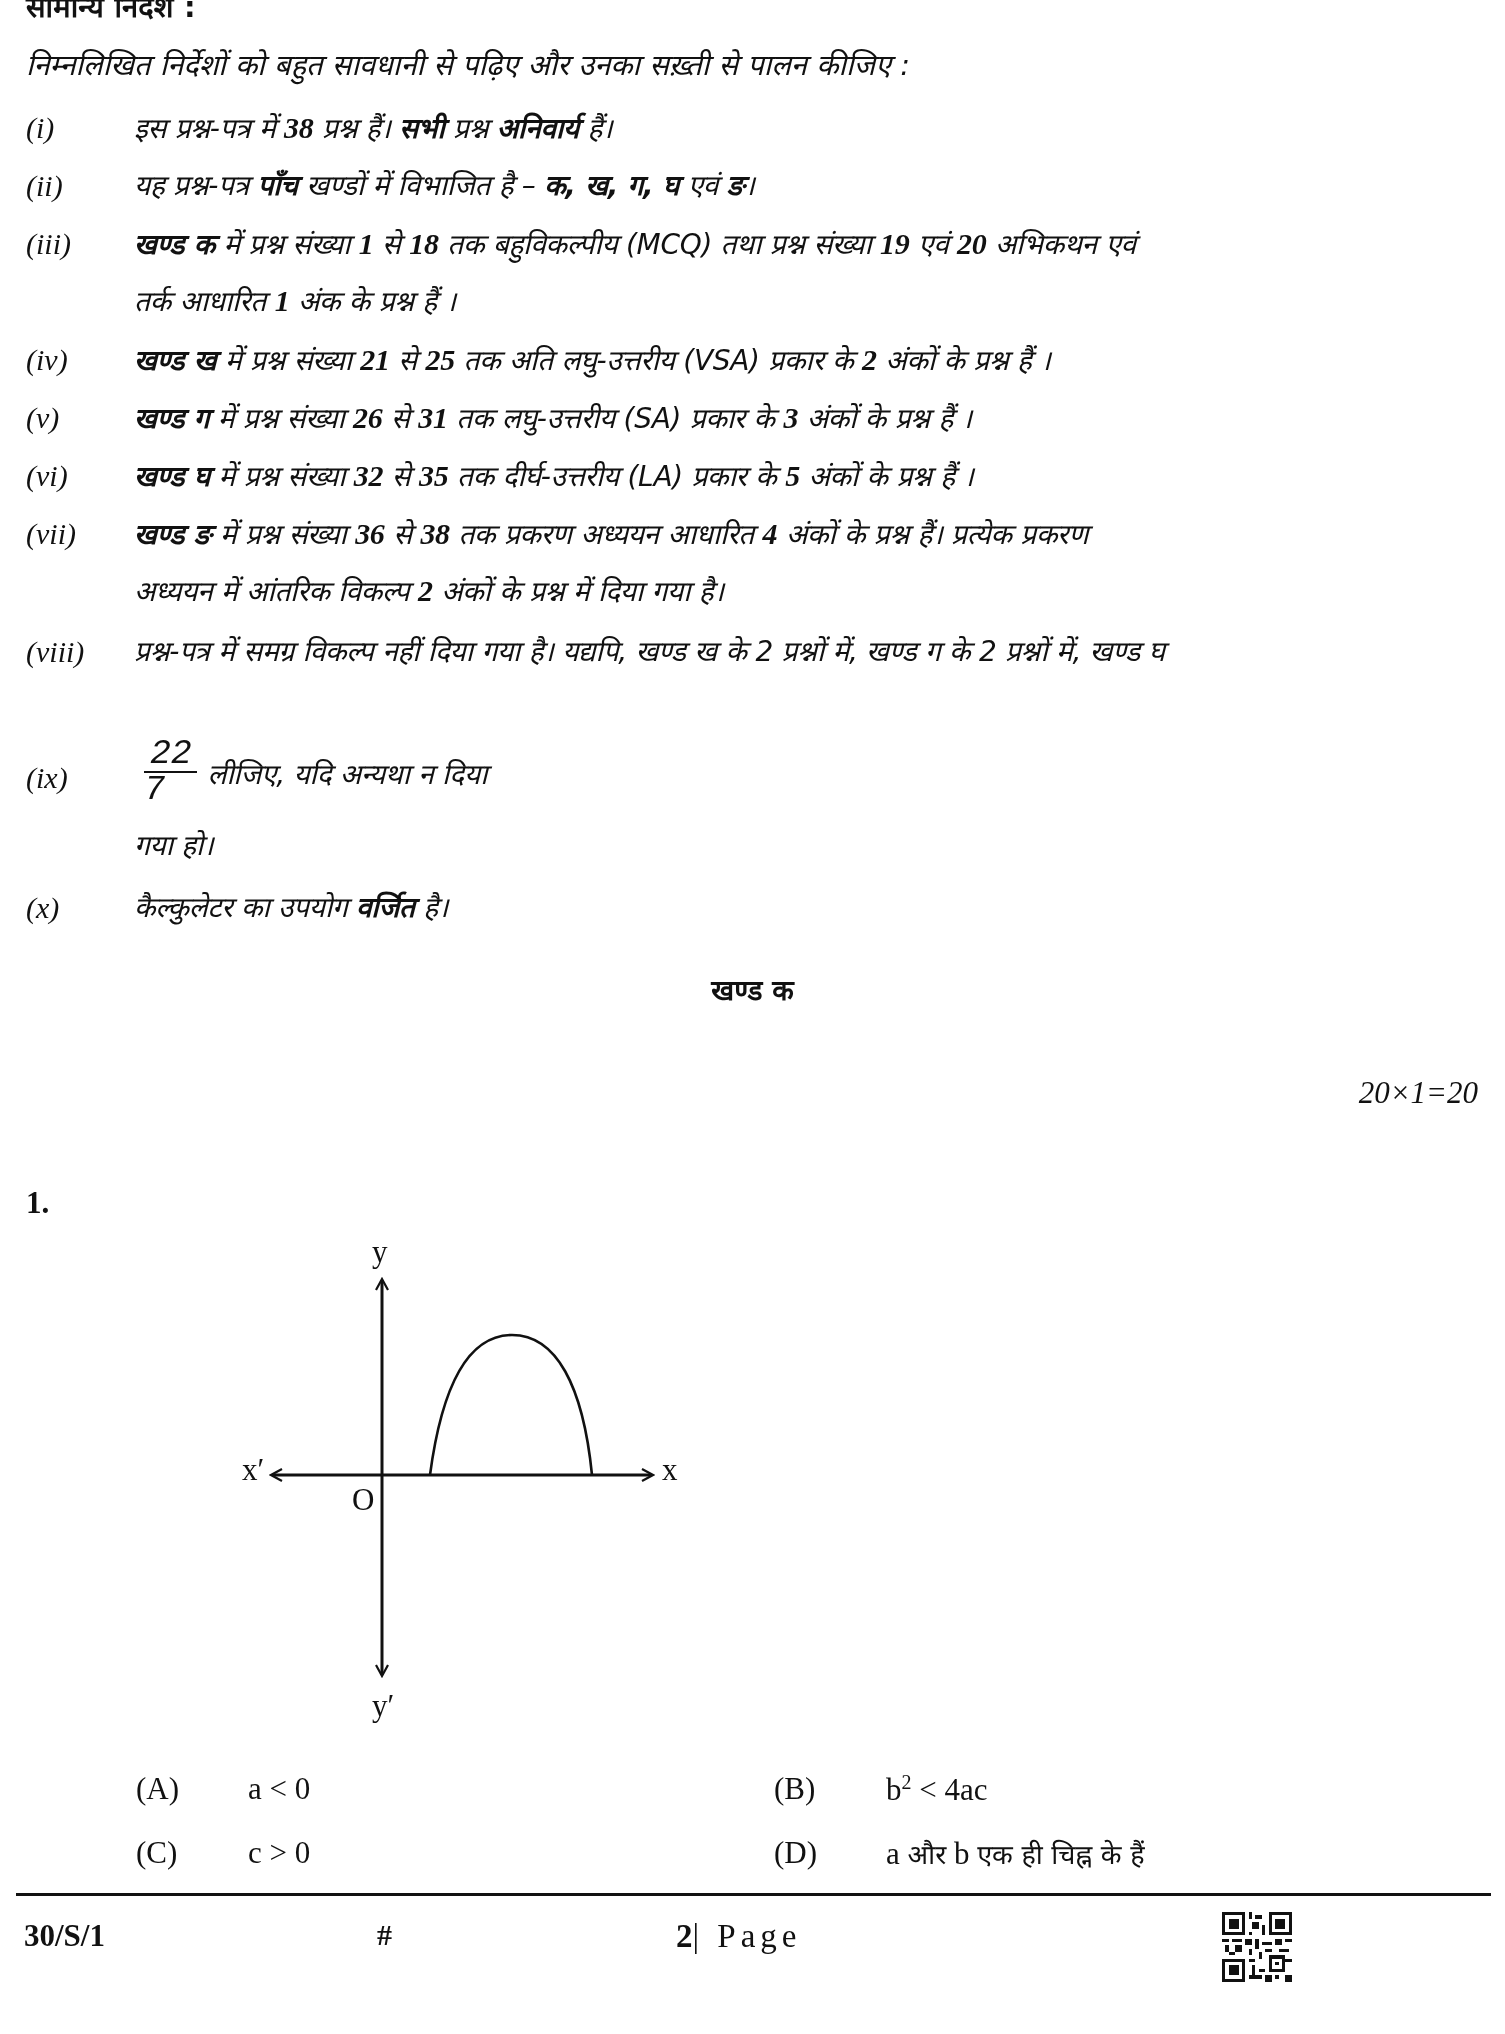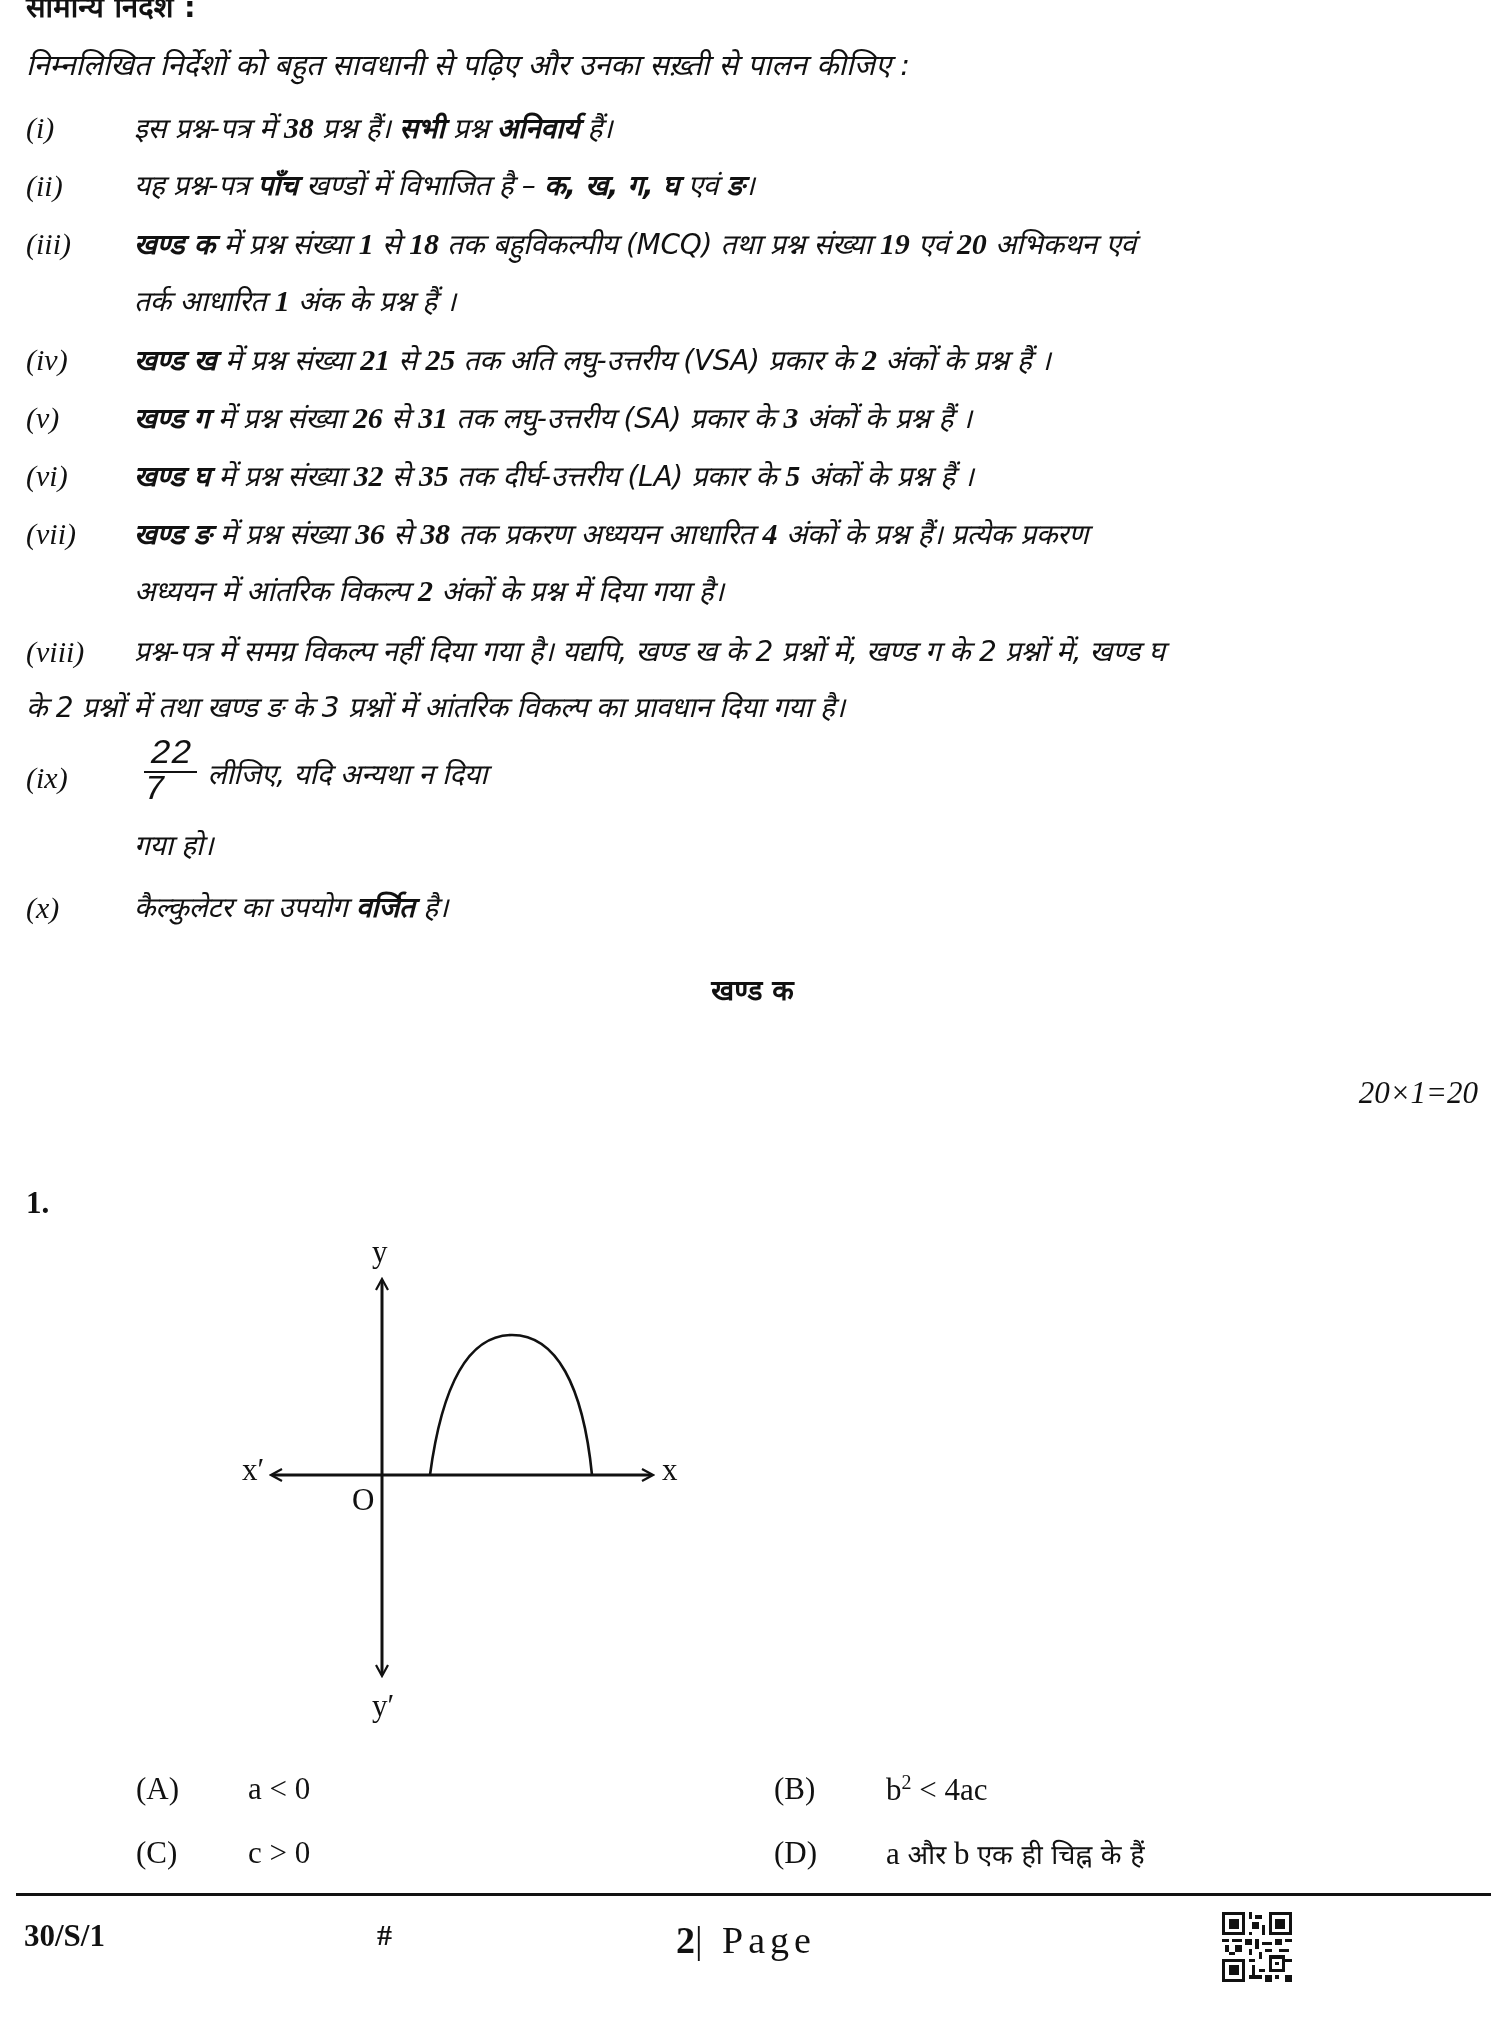--- a/index.html
+++ b/index.html
@@ -87,21 +87,21 @@
     .footer-code {
       position: absolute; left: 24px; top: 1918px;
       font-family: Liberation Serif, serif; font-weight: bold; font-size: 31px;
     }
     .footer-hash {
       position: absolute; left: 377px; top: 1918px;
       font-family: "Liberation Serif", serif; font-weight: bold; font-size: 30px;
     }
     .footer-page {
       position: absolute; left: 676px; top: 1918px;
-      font-family: "Liberation Serif", serif; font-size: 38px; letter-spacing: 5px;
+      font-family: "Liberation Serif", serif; font-size: 33px; letter-spacing: 5px;
     }
     .footer-page b { letter-spacing: 0; }
     .footer-qr { position: absolute; left: 1222px; top: 1912px; width: 70px; height: 70px; }
   </style>
 </head>
 <body>
 
 <div class="page">
 
   <div class="heading-top">सामान्य निर्देश :</div>
@@ -139,21 +139,21 @@
       <span class="txt"><b>खण्ड घ</b><span> में प्रश्न संख्या </span><b class="it-num">32</b><span> से </span><b class="it-num">35</b><span> तक दीर्घ-उत्तरीय (LA) प्रकार के </span><b class="it-num">5</b><span> अंकों के प्रश्न हैं ।</span></span>
     </div>
 
     <div class="instr" style="top:406px;">
       <span class="num">(vii)</span>
       <span class="txt"><b>खण्ड ङ</b><span> में प्रश्न संख्या </span><b class="it-num">36</b><span> से </span><b class="it-num">38</b><span> तक प्रकरण अध्ययन आधारित </span><b class="it-num">4</b><span> अंकों के प्रश्न हैं। प्रत्येक प्रकरण</span><br><span>अध्ययन में आंतरिक विकल्प </span><b class="it-num">2</b><span> अंकों के प्रश्न में दिया गया है।</span></span>
     </div>
 
     <div class="instr" style="top:524px;">
       <span class="num">(viii)</span>
-      <span class="txt"><span>प्रश्न-पत्र में समग्र विकल्प नहीं दिया गया है। यद्यपि, खण्ड ख के 2 प्रश्नों में, खण्ड ग के 2 प्रश्नों में,  खण्ड घ</span><br><span style="margin-left:-108px;">के 2 प्रश्नों में तथा खण्ड ङ के 3 प्रश्नों में आंतरिक विकल्प का प्रावधान दिया गया है।</span></span>
+      <span class="txt"><span>प्रश्न-पत्र में समग्र विकल्प नहीं दिया गया है। यद्यपि, खण्ड ख के 2 प्रश्नों में, खण्ड ग के 2 प्रश्नों में,  खण्ड घ</span><br></span>
     </div>
 
     <div class="instr" style="top:640px;">
       <span class="num" style="top:10px;">(ix)</span>
       <span class="txt" style="line-height:70px;"><span class="frac"><span class="n">22</span><span class="d">7</span></span><span>लीजिए, यदि अन्यथा न दिया</span><br><span>गया हो।</span></span>
     </div>
 
     <div class="instr" style="top:780px;">
       <span class="num">(x)</span>
       <span class="txt"><span>कैल्कुलेटर का उपयोग </span><b>वर्जित</b><span> है।</span></span>

